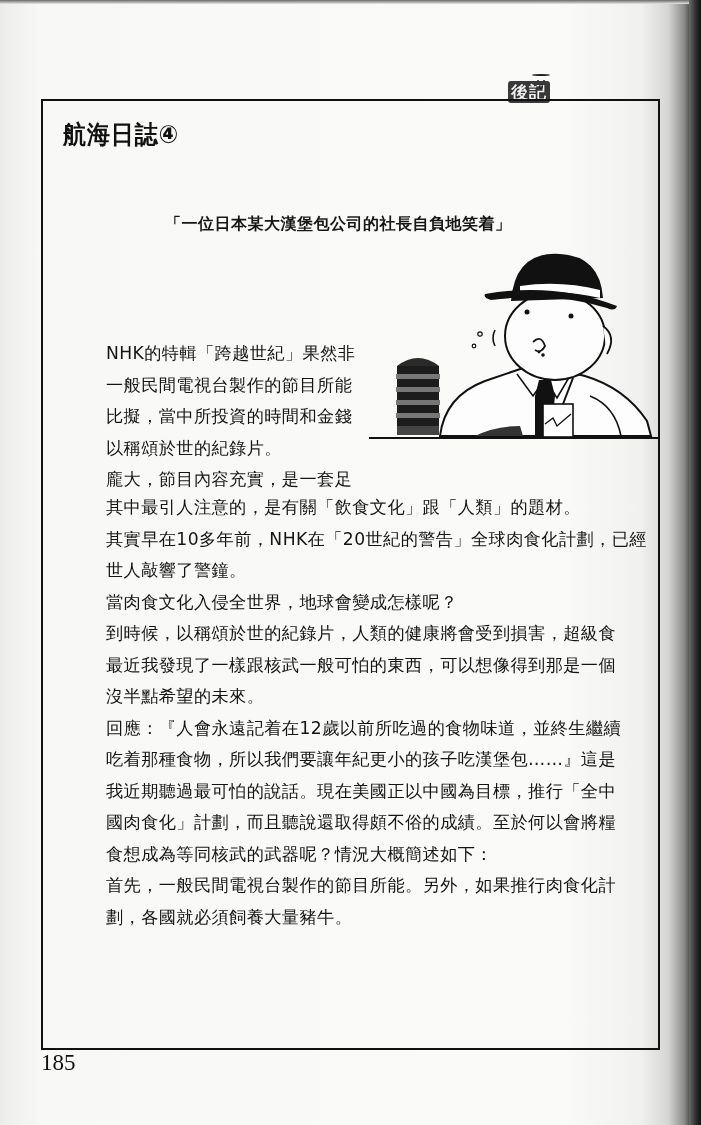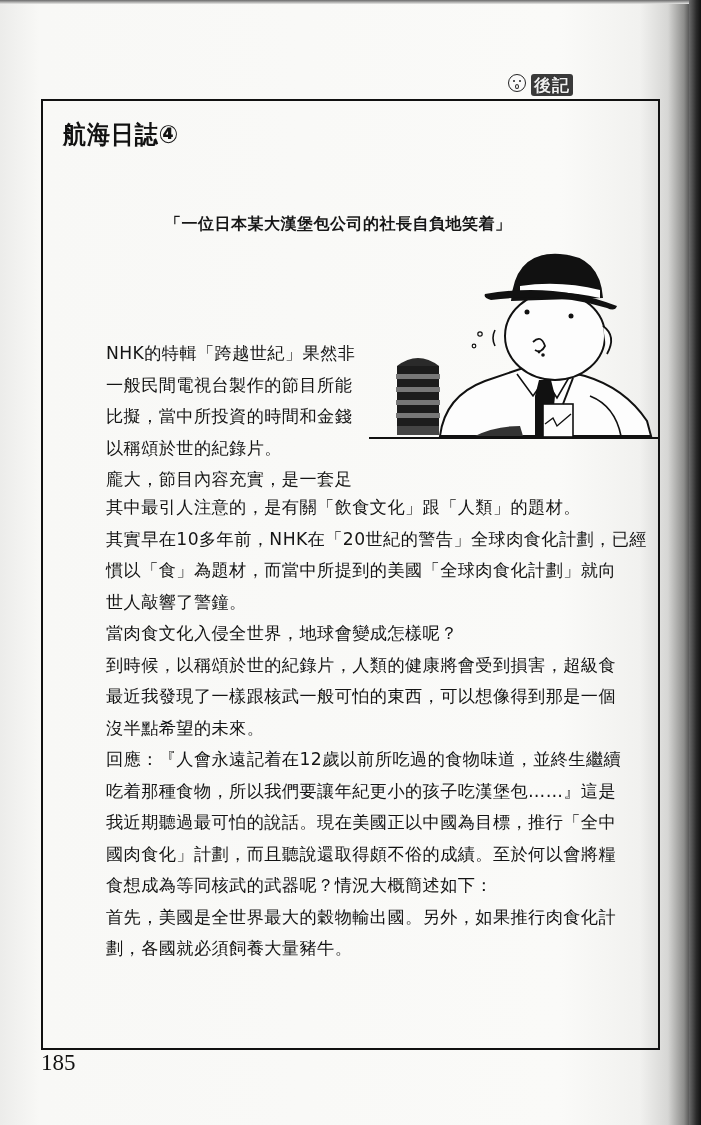--- a/index.html
+++ b/index.html
@@ -17,21 +17,21 @@
     .top-edge {
       position: absolute; left: 0; top: 0; width: 701px; height: 4px;
       background: linear-gradient(to bottom, #6a6a6a, #e8e8e6);
     }
     .spine-strip {
       position: absolute; right: 0; top: 0; width: 12px; height: 1125px;
       background: linear-gradient(to right, #6b6b6b, #2c2c2c 60%, #111);
     }
     .header-tag {
       position: absolute; left: 508px; top: 74px; height: 24px;
-      display: flex; align-items: flex-start; gap: 5px;
+      display: flex; align-items: flex-end; gap: 5px; flex-direction: column;
     }
     .face-icon {
       width: 18px; height: 18px; border: 1.5px solid #222; border-radius: 50%;
       position: relative; background: #fafafa; box-sizing: border-box;
     }
     .face-icon::before, .face-icon::after {
       content: ""; position: absolute; top: 5px; width: 2px; height: 2px;
       background: #222; border-radius: 50%;
     }
     .face-icon::before { left: 4px; }
@@ -155,29 +155,28 @@
     <span class="line">NHK的特輯「跨越世紀」果然非</span>
     <span class="line">一般民間電視台製作的節目所能</span>
     <span class="line">比擬，當中所投資的時間和金錢</span>
     <span class="line">以稱頌於世的紀錄片。</span>
     <span class="line">龐大，節目內容充實，是一套足</span>
   </div>
 
   <div class="body-text main">
     <span class="line">其中最引人注意的，是有關「飲食文化」跟「人類」的題材。</span>
     <span class="line">其實早在10多年前，NHK在「20世紀的警告」全球肉食化計劃，已經</span>
-    <span class="line">慣以「食」為題材，而當中所提到的美國「全球肉食化計劃」就向</span>
     <span class="line">世人敲響了警鐘。</span>
     <span class="line">當肉食文化入侵全世界，地球會變成怎樣呢？</span>
     <span class="line">到時候，以稱頌於世的紀錄片，人類的健康將會受到損害，超級食</span>
     <span class="line">最近我發現了一樣跟核武一般可怕的東西，可以想像得到那是一個</span>
     <span class="line">沒半點希望的未來。</span>
     <span class="line">回應：『人會永遠記着在12歲以前所吃過的食物味道，並終生繼續</span>
     <span class="line">吃着那種食物，所以我們要讓年紀更小的孩子吃漢堡包……』這是</span>
     <span class="line">我近期聽過最可怕的說話。現在美國正以中國為目標，推行「全中</span>
     <span class="line">國肉食化」計劃，而且聽說還取得頗不俗的成績。至於何以會將糧</span>
     <span class="line">食想成為等同核武的武器呢？情況大概簡述如下：</span>
-    <span class="line">首先，美國是全世界最大的穀物輸出國。另外，如果推行肉食化計</span>
+    <span class="line">首先，一般民間電視台製作的節目所能。另外，如果推行肉食化計</span>
     <span class="line">劃，各國就必須飼養大量豬牛。</span>
   </div>
 
   <div class="page-number">185</div>
 </div>
 
 </body></html>

